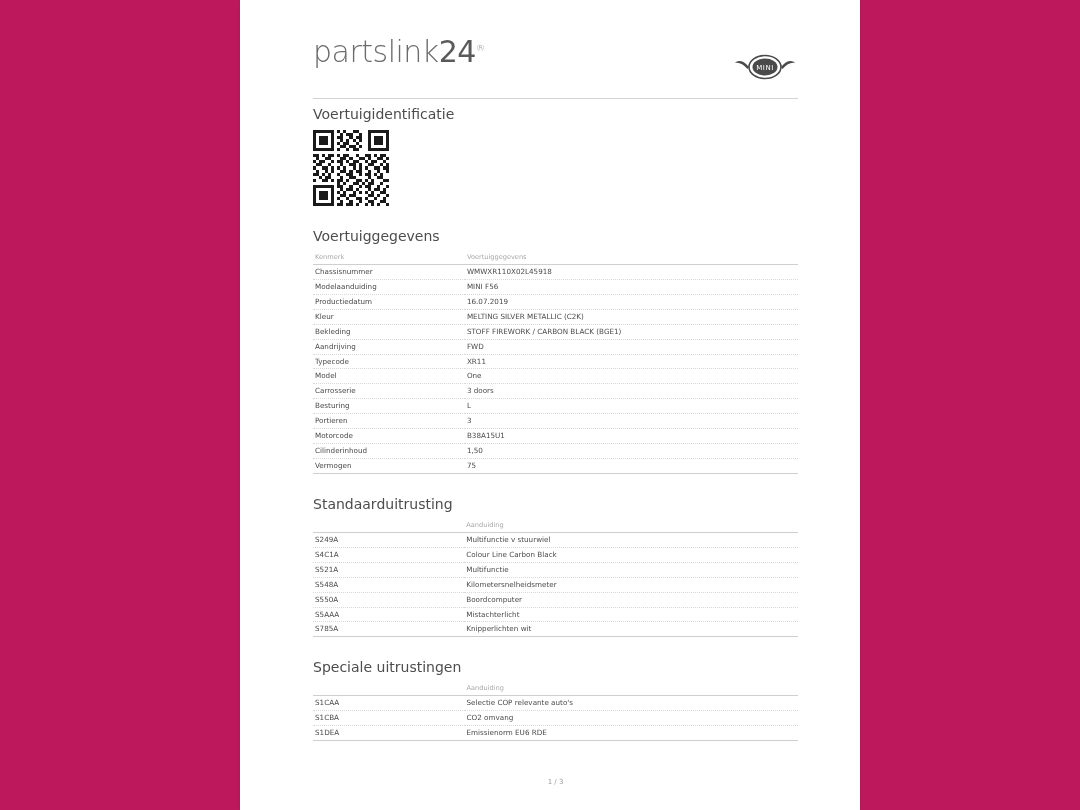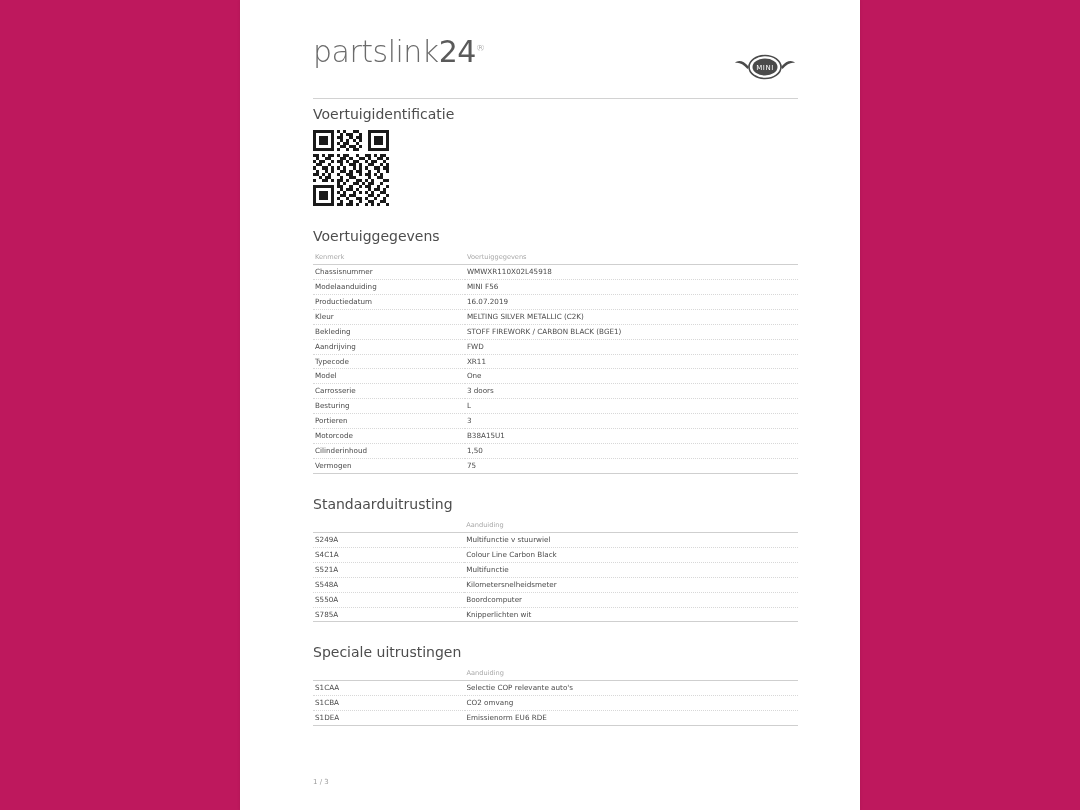--- a/index.html
+++ b/index.html
@@ -122,21 +122,21 @@
   th.key { width: 150px; }
   th.val { width: 335px; }
 
   .spacer-lg { height: 22px; }
 
   .footer {
     position: absolute;
     left: 73px;
     top: 778px;
     width: 485px;
-    text-align: left;
+    text-align: center;
     font-size: 7px;
     color: #9a9a9a;
     font-family: "DejaVu Sans", sans-serif;
   }
 </style>
 </head>
 <body>
 
 <div id="page">
   <div class="sheet">
@@ -427,20 +427,24 @@
             </tr>
           <tr>
               <td class="key">S548A</td>
               <td class="val">Kilometersnelheidsmeter</td>
             </tr>
           <tr>
               <td class="key">S550A</td>
               <td class="val">Boordcomputer</td>
             </tr>
           <tr>
+              <td class="key">S5AAA</td>
+              <td class="val">Mistachterlicht</td>
+            </tr>
+          <tr>
               <td class="key">S785A</td>
               <td class="val">Knipperlichten wit</td>
             </tr>
         </tbody>
       </table>
 
       <div class="spacer-lg"></div>
 
       <h2 class="section">Speciale uitrustingen</h2>
 

